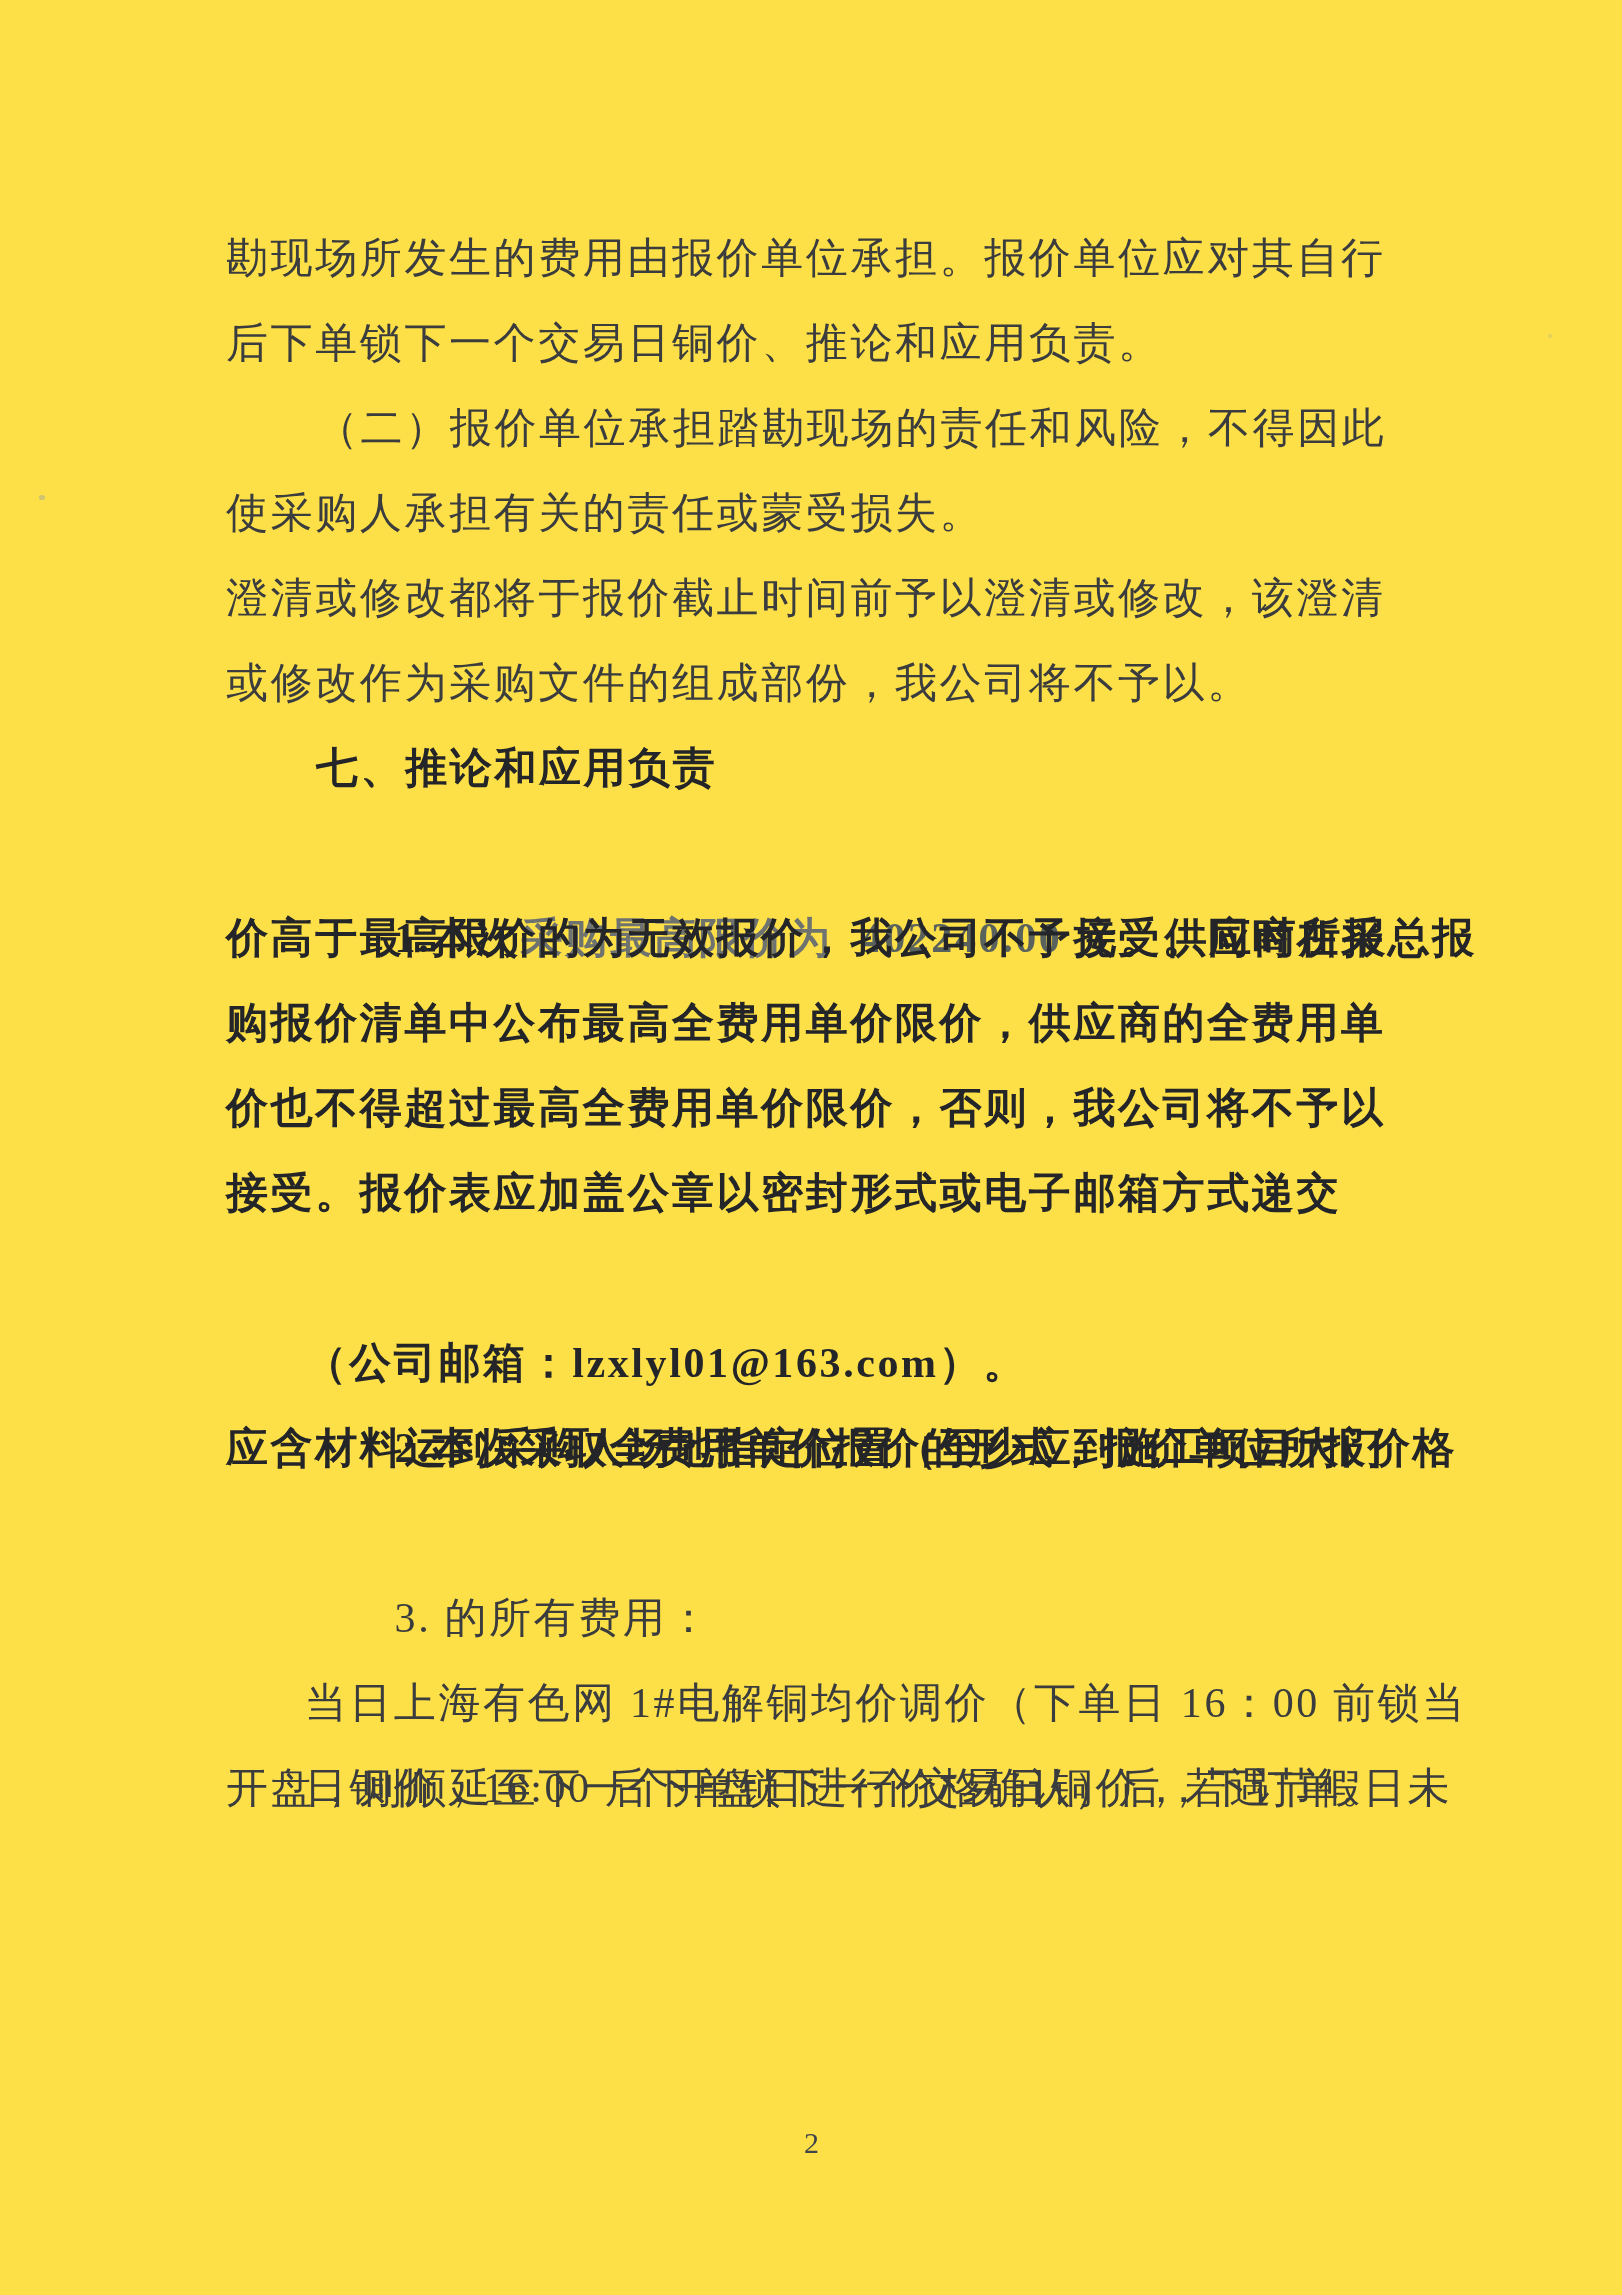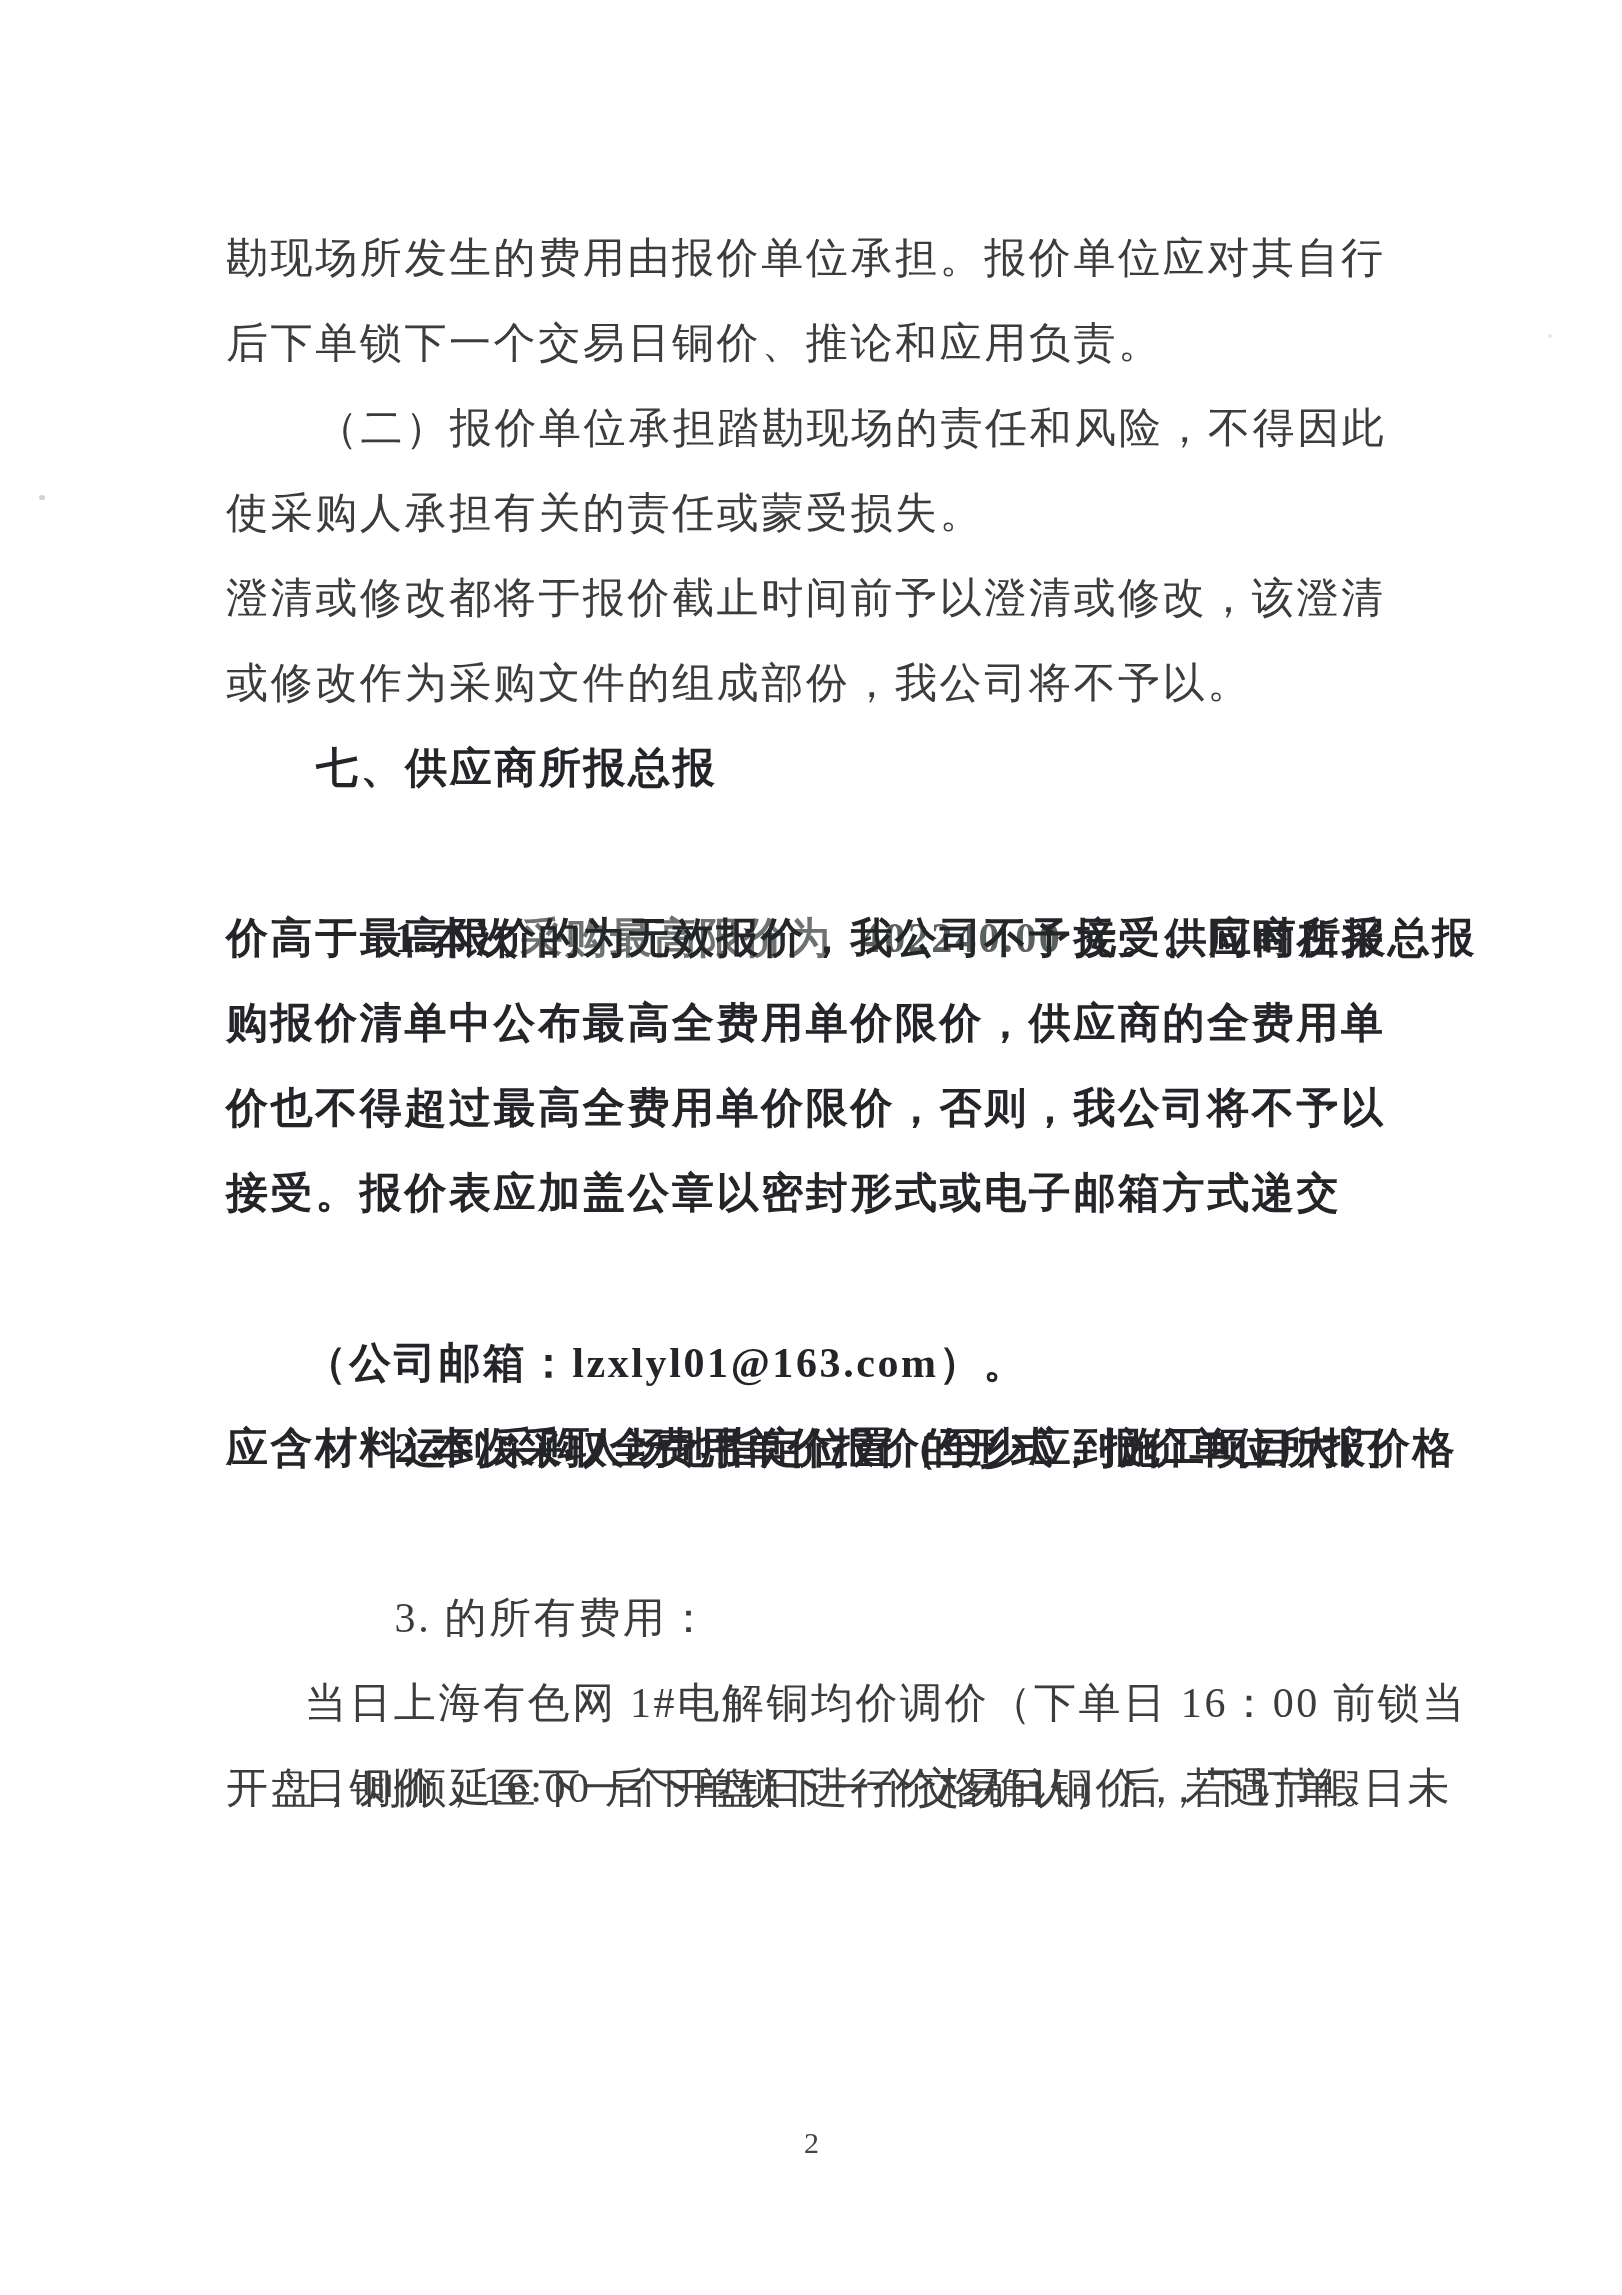--- a/index.html
+++ b/index.html
@@ -4,21 +4,21 @@
 <style>
   html, body {
     margin: 0;
     padding: 0;
     background: #e8e8e8;
   }
   .page {
     position: relative;
     width: 1623px;
     height: 2295px;
-    background: #ffffff;
+    background: #fde047;
     overflow: hidden;
     font-family: "Liberation Serif", serif;
   }
   .content {
     position: absolute;
     left: 226px;
     top: 216px;
     width: 1178px;
   }
   .line {
@@ -61,21 +61,21 @@
 
 <div class="page">
   <div class="content">
 
     <div class="line">勘现场所发生的费用由报价单位承担。报价单位应对其自行</div>
     <div class="line">后下单锁下一个交易日铜价、推论和应用负责。</div>
     <div class="line indent">（二）报价单位承担踏勘现场的责任和风险，不得因此</div>
     <div class="line">使采购人承担有关的责任或蒙受损失。</div>
     <div class="line">澄清或修改都将于报价截止时间前予以澄清或修改，该澄清</div>
     <div class="line">或修改作为采购文件的组成部份，我公司将不予以。</div>
-    <div class="line indent bold">七、供应商所报总报</div>
+    <div class="line indent bold">七、推论和应用负责</div>
 
     <div class="line indent bold">
       <span class="seg">1.</span><span class="seg">本次</span><span class="seg muted">采购最高限价为 </span><span class="seg price">402240.00</span><span class="seg"> 元。供应商所报总报</span>
     </div>
     <div class="line bold">价高于最高限价的为无效报价，我公司不予接受。同时在采</div>
     <div class="line bold">购报价清单中公布最高全费用单价限价，供应商的全费用单</div>
     <div class="line bold">价也不得超过最高全费用单价限价，否则，我公司将不予以</div>
     <div class="line bold">接受。报价表应加盖公章以密封形式或电子邮箱方式递交</div>
 
     <div class="line bold">

